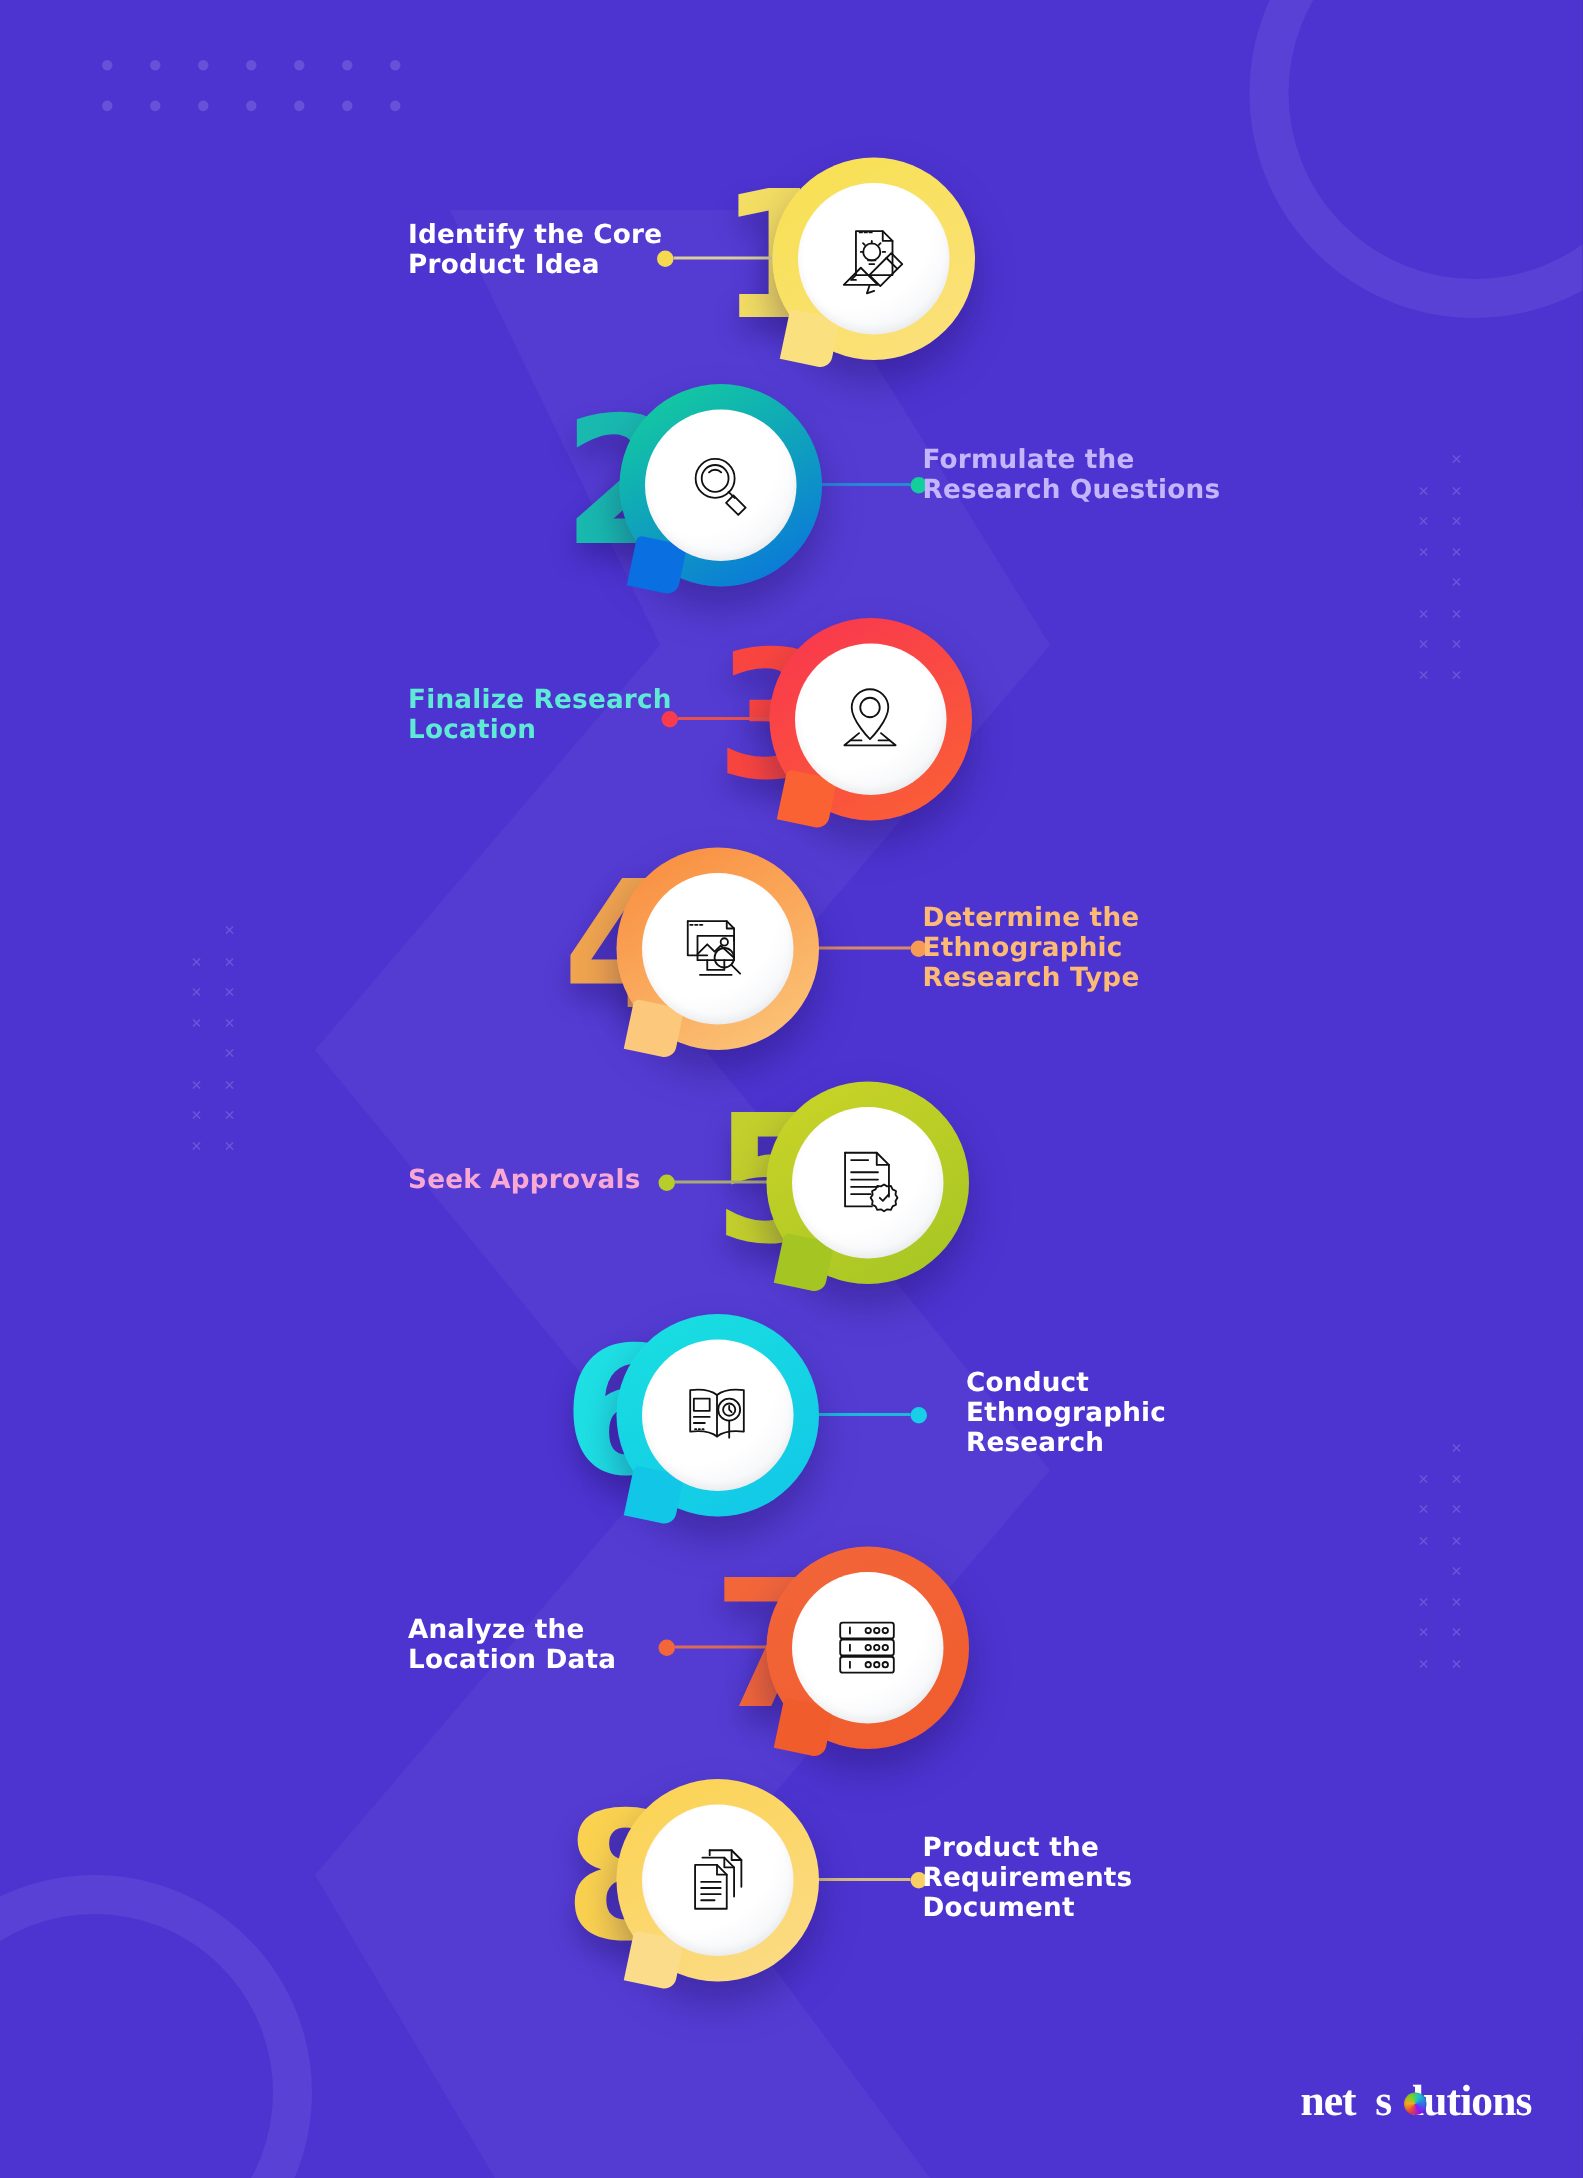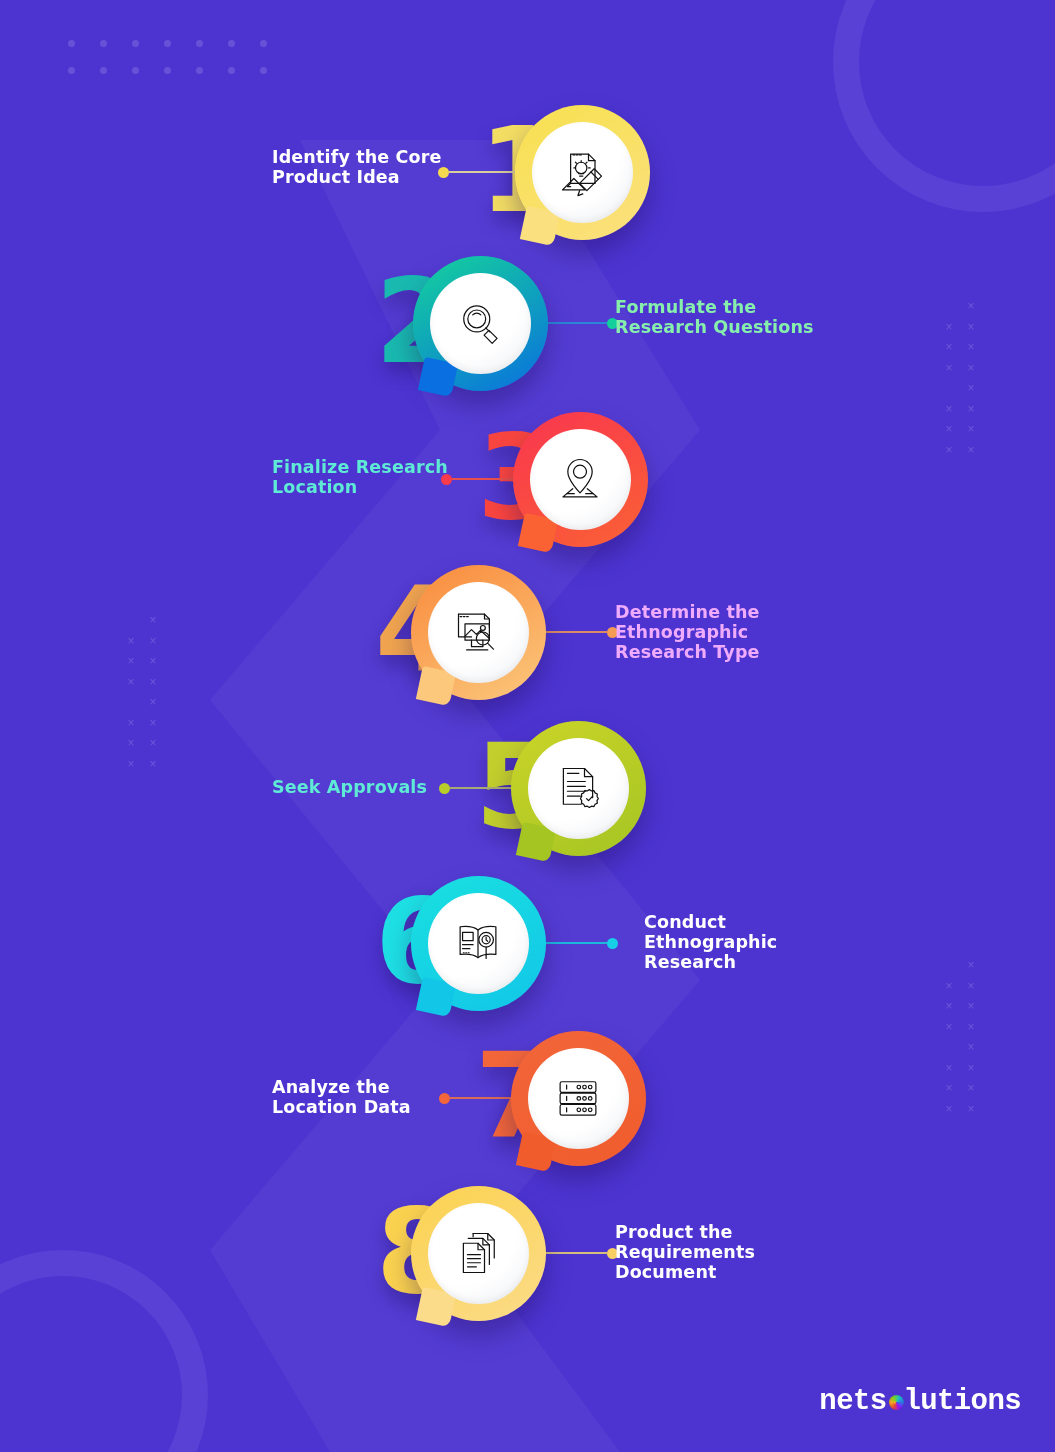--- a/index.html
+++ b/index.html
@@ -111,22 +111,22 @@
     letter-spacing:.15px;
     white-space:pre-line;
     font-family:"DejaVu Sans", sans-serif;
   }
   .label.right{ text-align:left; }
   .label.left { text-align:left; }
 
   
   .logo{
     position:absolute; right:34px; bottom:34px;
-    display:flex; align-items:baseline; gap:0;
-    font-family:Liberation Mono, monospace;
+    display:flex; align-items:baseline; gap:13px;
+    font-family:Liberation Serif, serif;
     font-weight:700; font-size:29px; color:#fff; letter-spacing:-.6px;
   }
   .logo .word2{ position:relative; display:inline-block; }
   .logo .ocircle{
     position:absolute; left:19.5px; top:9.5px;
     width:15px; height:15px; border-radius:50%;
     background:conic-gradient(from 210deg,#e8453c,#f5a623,#7ed321,#19c3c9,#2f72e8,#9013fe,#e8453c);
     box-shadow:inset 0 0 2px rgba(0,0,0,.25);
   }
   .logo .ogap{ color:transparent; }
@@ -253,21 +253,21 @@
           <div class="disc">
             <svg viewBox="0 0 64 64">
               <circle stroke="#111" stroke-width="1.5" fill="none" stroke-linecap="round" stroke-linejoin="round" cx="28" cy="27" r="16"></circle>
               <circle stroke="#111" stroke-width="1.5" fill="none" stroke-linecap="round" stroke-linejoin="round" cx="28" cy="27" r="11"></circle>
               <path stroke="#111" stroke-width="1.5" fill="none" stroke-linecap="round" stroke-linejoin="round" d="M23 22a7 7 0 0 1 10 0"></path>
               <path stroke="#111" stroke-width="1.5" fill="none" stroke-linecap="round" stroke-linejoin="round" d="M39 38l5 5"></path>
               <path stroke="#111" stroke-width="1.5" fill="none" stroke-linecap="round" stroke-linejoin="round" d="M43 41l10 10-6 6-10-10z"></path>
             </svg>
           </div>
         </div>
-        <div class="label right" style="left: 615px; top: 297px; color: #86efac;">Formulate the
+        <div class="label right" style="left: 615px; top: 297px; color: #c4b5fd;">Formulate the
 Research Questions</div>
       </div>
       <div class="step">
         <div class="num" style="left: 477px; top: 418px; color: rgb(249, 69, 63); text-shadow: rgba(25, 10, 80, 0.3) 0px 10px 18px;">3</div>
         <div class="conn to-left" style="left: 441px; top: 472px; width: 78px;">
           <div class="knob" style="background: rgb(249, 59, 76);"></div>
           <div class="line" style="background: rgb(232, 80, 75);"></div>
         </div>
         <div class="badge" style="left: 512.5px; top: 411.5px; background: linear-gradient(150deg, rgb(249, 53, 79) 0%, rgb(250, 98, 52) 100%);">
           <div class="tail" style="background: rgb(250, 98, 52);"></div>
@@ -300,21 +300,21 @@
               <path stroke="#111" stroke-width="1.5" fill="none" stroke-linecap="round" stroke-linejoin="round" d="M16 22h30v20H16z"></path>
               <path stroke="#111" stroke-width="1.5" fill="none" stroke-linecap="round" stroke-linejoin="round" d="M16 37l8-8 6 6 5-5 11 10"></path>
               <circle stroke="#111" stroke-width="1.5" fill="none" stroke-linecap="round" stroke-linejoin="round" cx="38" cy="27" r="3"></circle>
               <path stroke="#111" stroke-width="1.5" fill="none" stroke-linecap="round" stroke-linejoin="round" d="M24 42v8h14v-8"></path>
               <path stroke="#111" stroke-width="1.5" fill="none" stroke-linecap="round" stroke-linejoin="round" d="M18 54h26"></path>
               <circle stroke="#111" stroke-width="1.5" fill="none" stroke-linecap="round" stroke-linejoin="round" cx="38" cy="40" r="8"></circle>
               <path stroke="#111" stroke-width="1.5" fill="none" stroke-linecap="round" stroke-linejoin="round" d="M44 46l7 7"></path>
             </svg>
           </div>
         </div>
-        <div class="label right" style="left: 615px; top: 602px; color: #f0abfc;">Determine the
+        <div class="label right" style="left: 615px; top: 602px; color: #fdba74;">Determine the
 Ethnographic
 Research Type</div>
       </div>
       <div class="step">
         <div class="num" style="left: 475px; top: 727px; color: rgb(195, 207, 44); text-shadow: rgba(25, 10, 80, 0.3) 0px 10px 18px;">5</div>
         <div class="conn to-left" style="left: 439px; top: 781px; width: 80px;">
           <div class="knob" style="background: rgb(184, 205, 42);"></div>
           <div class="line" style="background: rgb(168, 169, 116);"></div>
         </div>
         <div class="badge" style="left: 510.5px; top: 720.5px; background: linear-gradient(150deg, rgb(203, 212, 40) 0%, rgb(165, 197, 35) 100%);">
@@ -323,21 +323,21 @@
             <svg viewBox="0 0 64 64">
               <path stroke="#111" stroke-width="1.5" fill="none" stroke-linecap="round" stroke-linejoin="round" d="M14 8h26l10 10v26"></path>
               <path stroke="#111" stroke-width="1.5" fill="none" stroke-linecap="round" stroke-linejoin="round" d="M14 8v44h22"></path>
               <path stroke="#111" stroke-width="1.5" fill="none" stroke-linecap="round" stroke-linejoin="round" d="M40 8v10h10"></path>
               <path stroke="#111" stroke-width="1.5" fill="none" stroke-linecap="round" stroke-linejoin="round" d="M19 14h14M19 24h22M19 30h22M19 36h22M19 42h16"></path>
               <path stroke="#111" stroke-width="1.5" fill="none" stroke-linecap="round" stroke-linejoin="round" d="M46 34l2.6 1.6 3-.4 1.4 2.8 2.8 1.4-.4 3L57 45l-1.6 2.6.4 3-2.8 1.4-1.4 2.8-3-.4L46 56l-2.6-1.6-3 .4-1.4-2.8-2.8-1.4.4-3L35 45l1.6-2.6-.4-3 2.8-1.4 1.4-2.8 3 .4z"></path>
               <path stroke="#111" stroke-width="1.5" fill="none" stroke-linecap="round" stroke-linejoin="round" d="M42.5 45l2.5 2.5 5-5.5"></path>
             </svg>
           </div>
         </div>
-        <div class="label left" style="left: 272px; top: 777px; color: #5eead4;">Seek Approvals</div>
+        <div class="label left" style="left: 272px; top: 777px; color: #f9a8d4;">Seek Approvals</div>
       </div>
       <div class="step">
         <div class="num" style="left: 375px; top: 882px; color: rgb(30, 224, 228); text-shadow: rgba(25, 10, 80, 0.3) 0px 10px 18px;">6</div>
         <div class="conn to-right" style="left: 540px; top: 936px; width: 78px;">
           <div class="knob" style="background: rgb(23, 207, 230);"></div>
           <div class="line" style="background: rgb(28, 185, 221);"></div>
         </div>
         <div class="badge" style="left: 410.5px; top: 875.5px; background: linear-gradient(150deg, rgb(25, 224, 224) 0%, rgb(18, 198, 232) 100%);">
           <div class="tail" style="background: rgb(18, 198, 232);"></div>
           <div class="disc">

